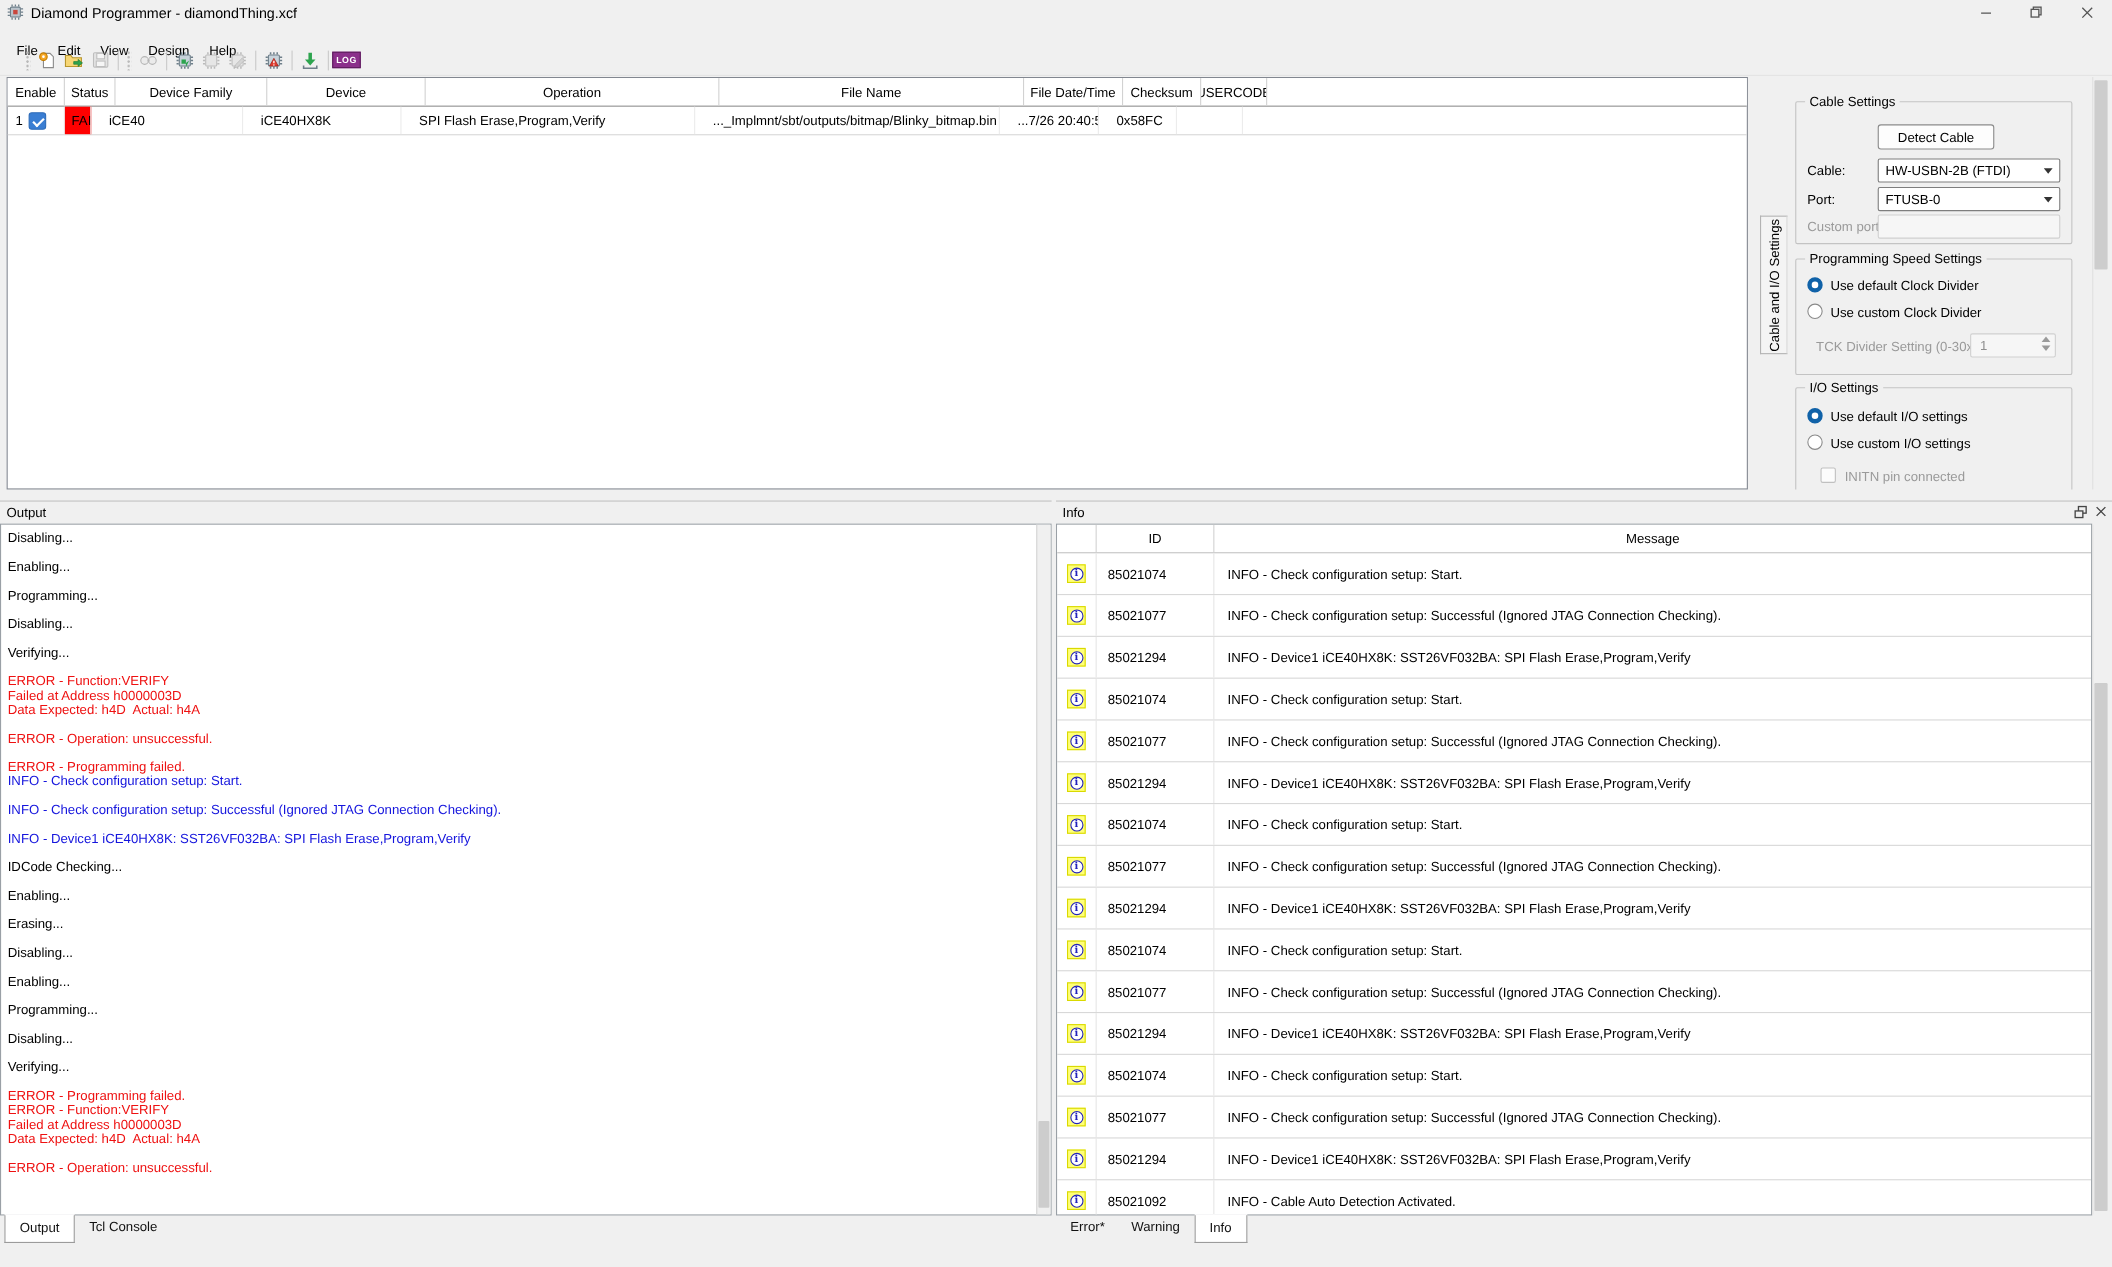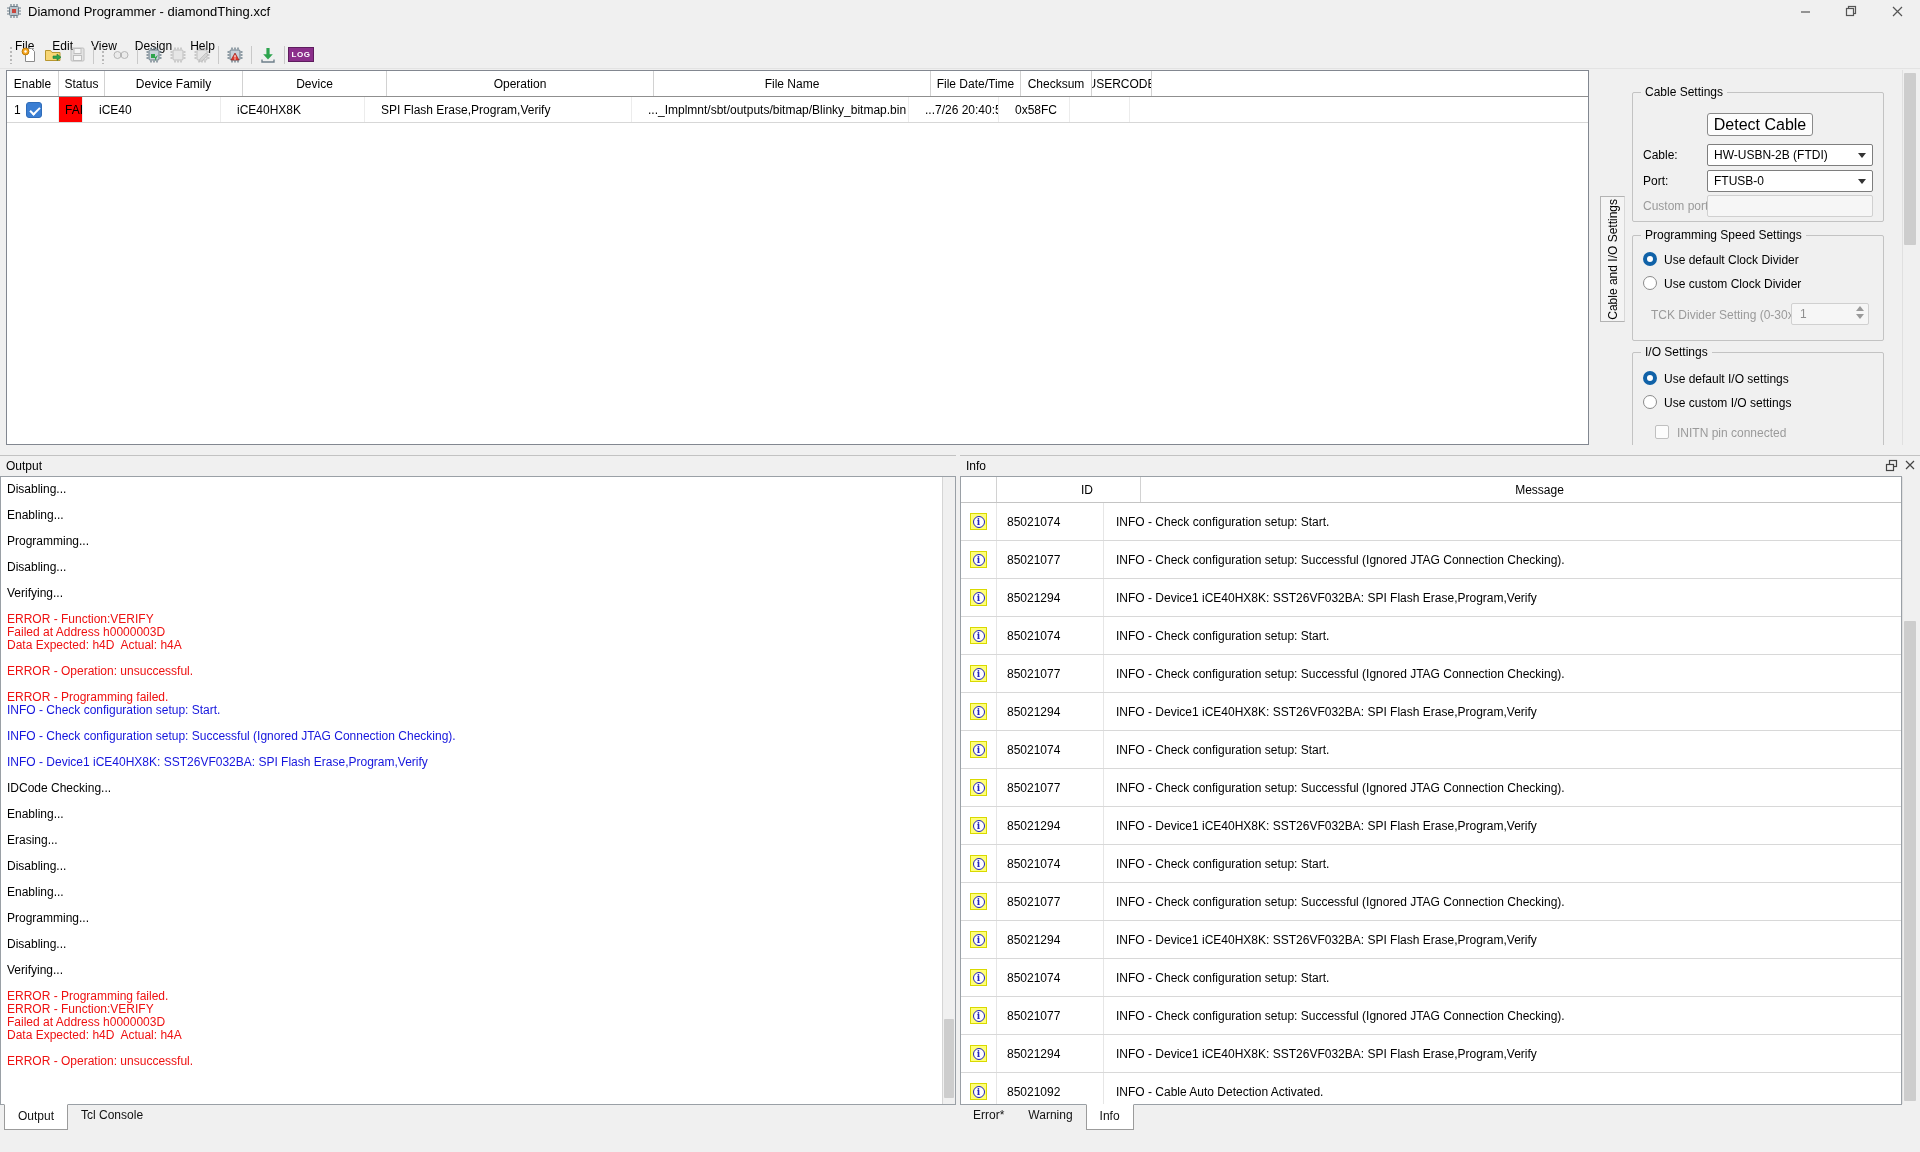--- a/index.html
+++ b/index.html
@@ -12,21 +12,21 @@
   .titlebar .app-title { margin-left:6px; font-size:13px; }
   .winbtns { position:absolute; right:0; top:0; height:22px; display:flex; }
   .winbtn { width:46px; height:22px; display:flex; align-items:center; justify-content:center; }
   .winbtn svg { stroke:#555; stroke-width:1.2; fill:none; }
 
   
   .menubar { position:absolute; left:0; top:36px; width:1920px; height:19px; display:flex; align-items:center; padding-left:8px; gap:4px; }
   .menu-item { padding:1px 7px; font-size:12px; }
 
   
-  .toolbar { position:absolute; left:0; top:41px; width:1920px; height:28px; display:flex; align-items:center; padding-left:6px; border-bottom:1px solid #e3e3e3; }
+  .toolbar { position:absolute; left:0; top:41px; width:1920px; height:28px; display:flex; align-items:center; padding-left:20px; border-bottom:1px solid #e3e3e3; }
   .tb-handle { width:5px; height:18px; margin:0 3px; background-image:radial-gradient(circle, #b9b9b9 1px, transparent 1.2px); background-size:4px 4px; }
   .tb-sep { width:1px; height:18px; background:#c9c9c9; margin:0 4px; }
   .tb-icon { width:24px; height:22px; display:inline-flex; align-items:center; justify-content:center; }
   .tb-icon.disabled { opacity:.45; filter:grayscale(1); }
   .log-badge { background:#8b2f8b; color:#fff; font-weight:bold; font-size:8px; padding:2px 3px; border:1px solid #5e1c5e; letter-spacing:.5px; }
 
   
   .dev-table { position:absolute; left:6px; top:70px; width:1583px; height:375px; background:#fff; border:1px solid #828790; }
   .dt-header { display:flex; height:26px; border-bottom:1px solid #8f8f8f; background:#fff; }
   .dt-h { display:flex; align-items:center; justify-content:center; font-size:12px; border-right:1px solid #d2d2d2; overflow:hidden; white-space:nowrap; }
@@ -38,21 +38,21 @@
   .row-num { width:14px; text-align:left; padding-left:7px; }
 
   
   .settings-clip { position:absolute; left:1592px; top:70px; width:300px; height:375px; overflow:hidden; }
   .vtab { position:absolute; left:1600px; top:196px; width:25px; height:126px; background:#f4f4f4; border:1px solid #b3b3b3; border-right:1px solid #d8d8d8; display:flex; align-items:center; justify-content:center; }
   .vtab span { writing-mode:vertical-rl; transform:rotate(180deg); font-size:12px; white-space:nowrap; }
   .group { position:absolute; border:1px solid #c3c3c3; border-radius:2px; }
   .group-label { position:absolute; top:-8px; left:8px; background:#f0f0f0; padding:0 4px; font-size:12px; white-space:nowrap; }
   .fld-label { position:absolute; font-size:12px; }
   .fld-label.dis, .dis-text { color:#9a9a9a; }
-  .btn { position:absolute; background:#fdfdfd; border:1px solid #8a8a8a; border-radius:3px; display:flex; align-items:center; justify-content:center; font-size:16px; }
+  .btn { position:absolute; background:#fdfdfd; border:1px solid #8a8a8a; border-radius:3px; display:flex; align-items:center; justify-content:center; font-size:12px; }
   .combo { position:absolute; background:#fff; border:1px solid #7e7e7e; border-radius:2px; height:22px; display:flex; align-items:center; padding-left:6px; font-size:12px; }
   .combo .arrow { position:absolute; right:6px; top:8px; width:0; height:0; border-left:4px solid transparent; border-right:4px solid transparent; border-top:5px solid #333; }
   .textbox-dis { position:absolute; background:#f6f6f6; border:1px solid #d0d0d0; border-radius:2px; height:22px; }
   .radio { position:absolute; width:14px; height:14px; border-radius:50%; background:#fff; border:1px solid #8a8a8a; }
   .radio.sel { border:4px solid #1062a8; }
   .chk { position:absolute; width:14px; height:14px; background:#fcfcfc; border:1px solid #c0c0c0; border-radius:2px; }
   .spin { position:absolute; width:78px; height:22px; background:#f6f6f6; border:1px solid #d0d0d0; border-radius:2px; display:flex; align-items:center; padding-left:8px; color:#8f8f8f; }
   .spin .arrows { position:absolute; right:4px; top:2px; display:flex; flex-direction:column; gap:3px; }
   .spin .arrows i { width:0; height:0; border-left:4px solid transparent; border-right:4px solid transparent; }
   .spin .up { border-bottom:5px solid #9a9a9a; }
@@ -68,21 +68,21 @@
   .pt-icons svg { stroke:#444; stroke-width:1.2; fill:none; }
 
   .output-content { position:absolute; left:0px; top:476px; width:956px; height:629px; background:#fff; border:1px solid #9aa0a6; padding:6px 18px 0 6px; overflow:hidden; }
   .log-line { font-size:12px; line-height:13px; white-space:pre; }
   .log-line.gap { margin-bottom:13px; }
   .c-black { color:#000; }
   .c-red { color:#ee1111; }
   .c-blue { color:#1515dd; }
 
   .info-table { position:absolute; left:960px; top:476px; width:942px; height:629px; background:#fff; border:1px solid #9aa0a6; overflow:hidden; }
-  .it-header { display:flex; height:26px; border-bottom:1px solid #c4c4c4; background:#fff;gap:37px; }
+  .it-header { display:flex; height:26px; border-bottom:1px solid #c4c4c4; background:#fff; }
   .it-h { display:flex; align-items:center; justify-content:center; border-right:1px solid #d2d2d2; font-size:12px; }
   .info-row { display:flex; height:38px; border-bottom:1px solid #d8d8d8; }
   .info-row .cell { display:flex; align-items:center; border-right:1px solid #e6e6e6; overflow:hidden; white-space:nowrap; }
   .ic { width:36px; justify-content:center; }
   .idc { width:107px; padding-left:10px; font-size:12px; }
   .msgc { flex:1; padding-left:12px; font-size:12px; }
   .balloon { width:17px; height:17px; background:#ffff78; border:1px solid #d9d900; display:flex; align-items:center; justify-content:center; }
   .balloon .bi { width:12px; height:12px; border-radius:50%; background:#fff; border:1.5px solid #2222bb; color:#2222bb; font:bold 9px "DejaVu Serif", serif; display:flex; align-items:center; justify-content:center; }
 
   

